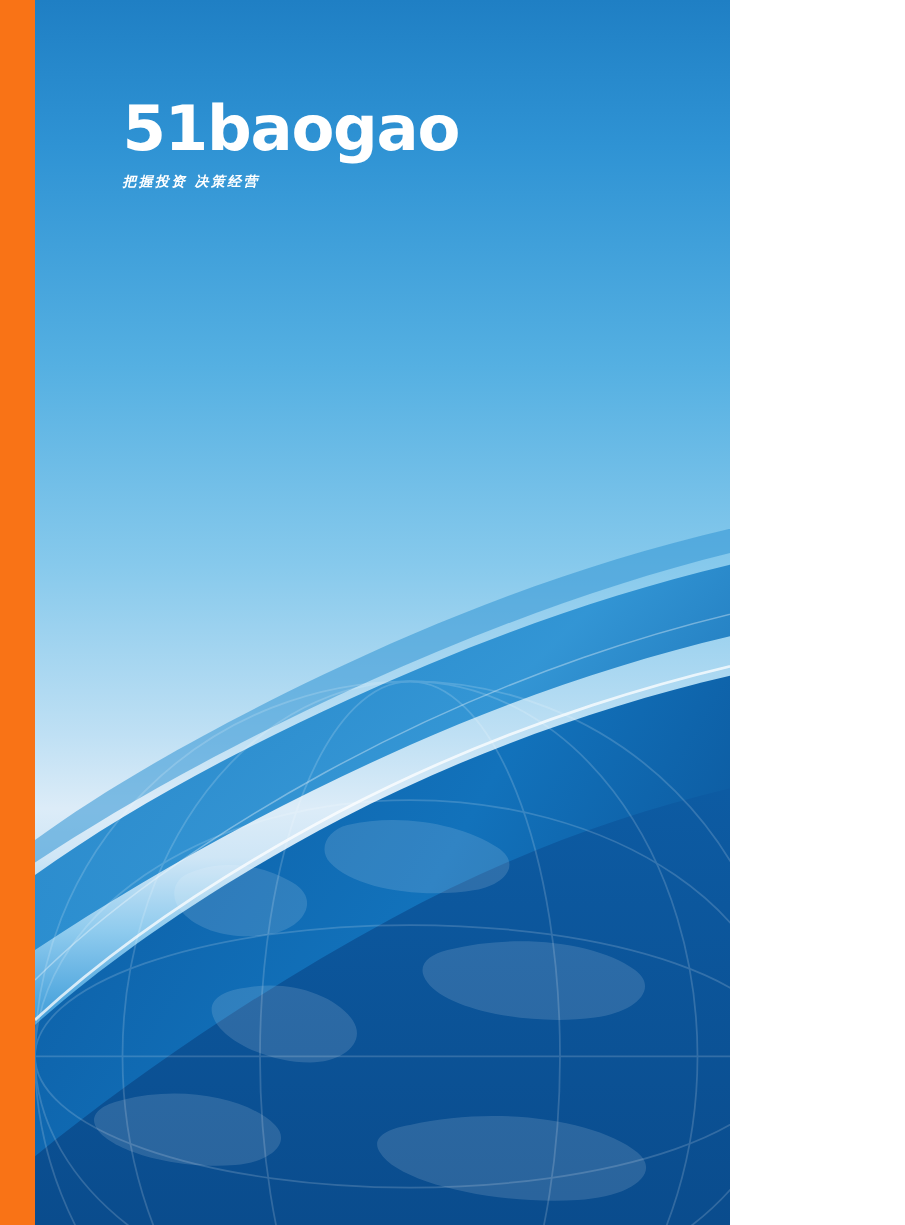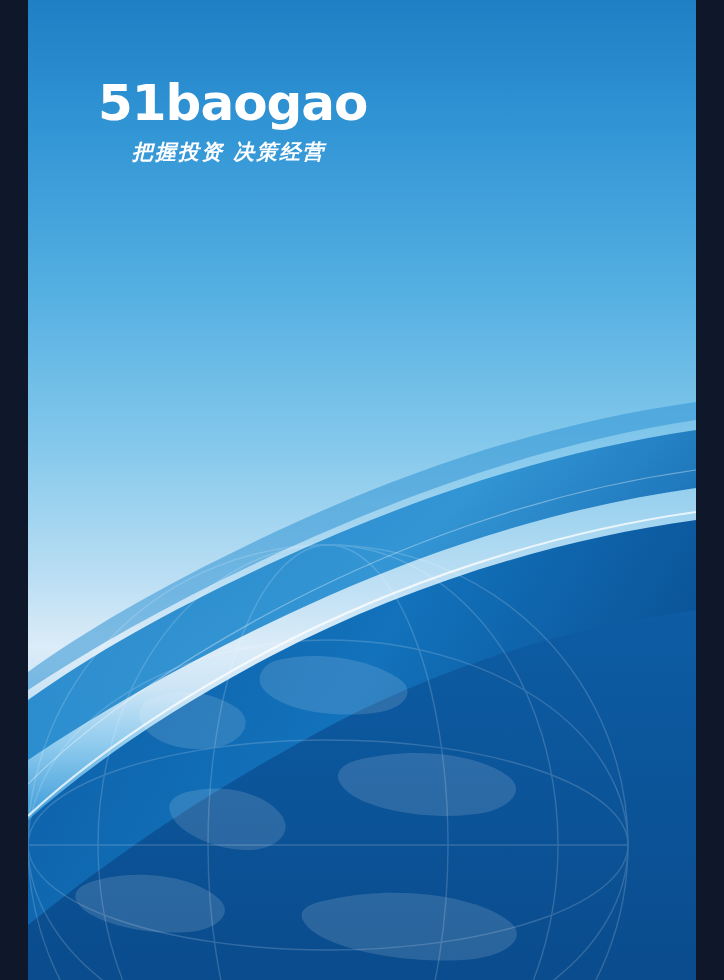--- a/index.html
+++ b/index.html
@@ -7,24 +7,24 @@
     margin: 0;
     padding: 0;
     background: #ffffff;
   }
   body {
     font-family: "Liberation Sans", sans-serif;
   }
 
   .page {
     position: relative;
-    width: 724px;
+    width: 584px;
     height: 980px;
     overflow: hidden;
-    background: #0f172a;
+    background: #f97316;
   }
 
   
   .cover {
     position: absolute;
     left: 28px;
     top: 0;
     width: 668px;
     height: 980px;
     overflow: hidden;
@@ -65,23 +65,22 @@
     color: #ffffff;
     letter-spacing: -1px;
     line-height: 1;
     white-space: nowrap;
   }
   .logo-text .num5 {
     color: #ffffff;
   }
   .logo-sub {
     margin-top: 10px;
-    margin-left: 34px;
     font-family: "DejaVu Sans", sans-serif;
-    font-size: 21px;
+    font-size: 11px;
     color: #ffffff;
     letter-spacing: 2px;
     white-space: nowrap;
     font-style: italic;
     font-weight: bold;
   }
 
   
   .title {
     position: absolute;

